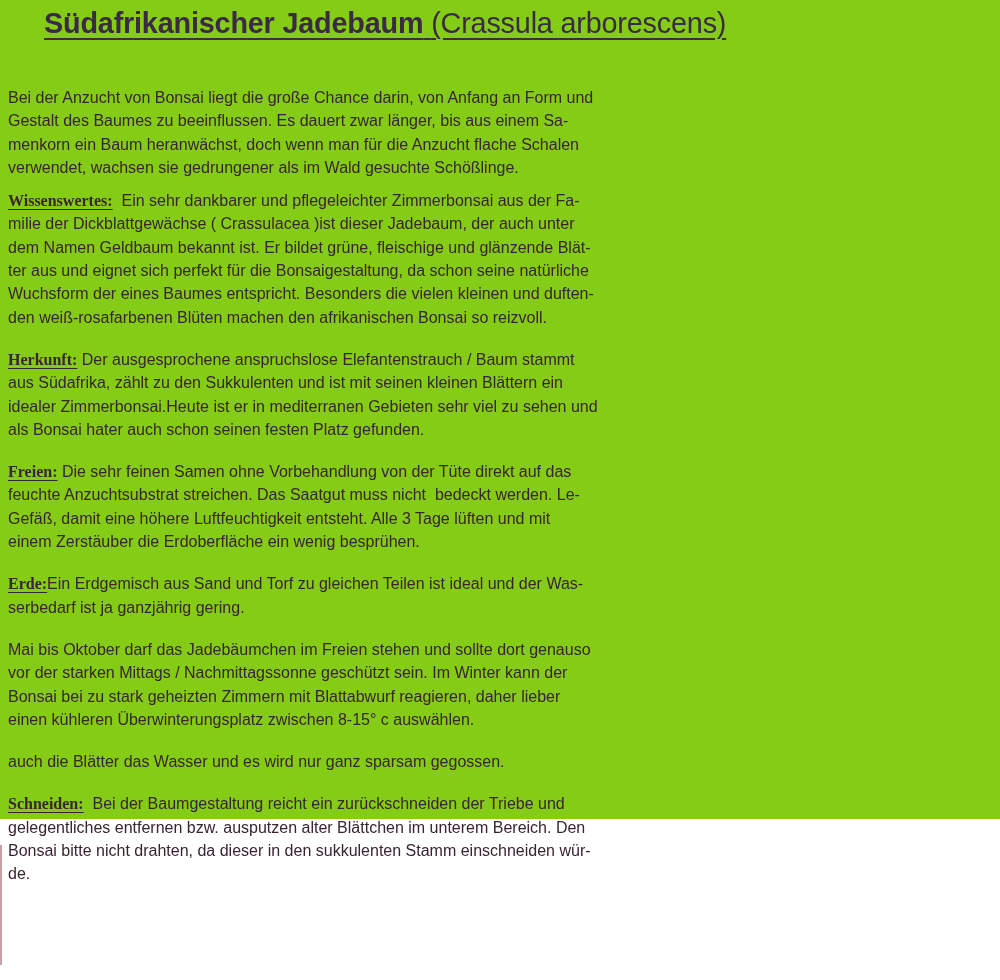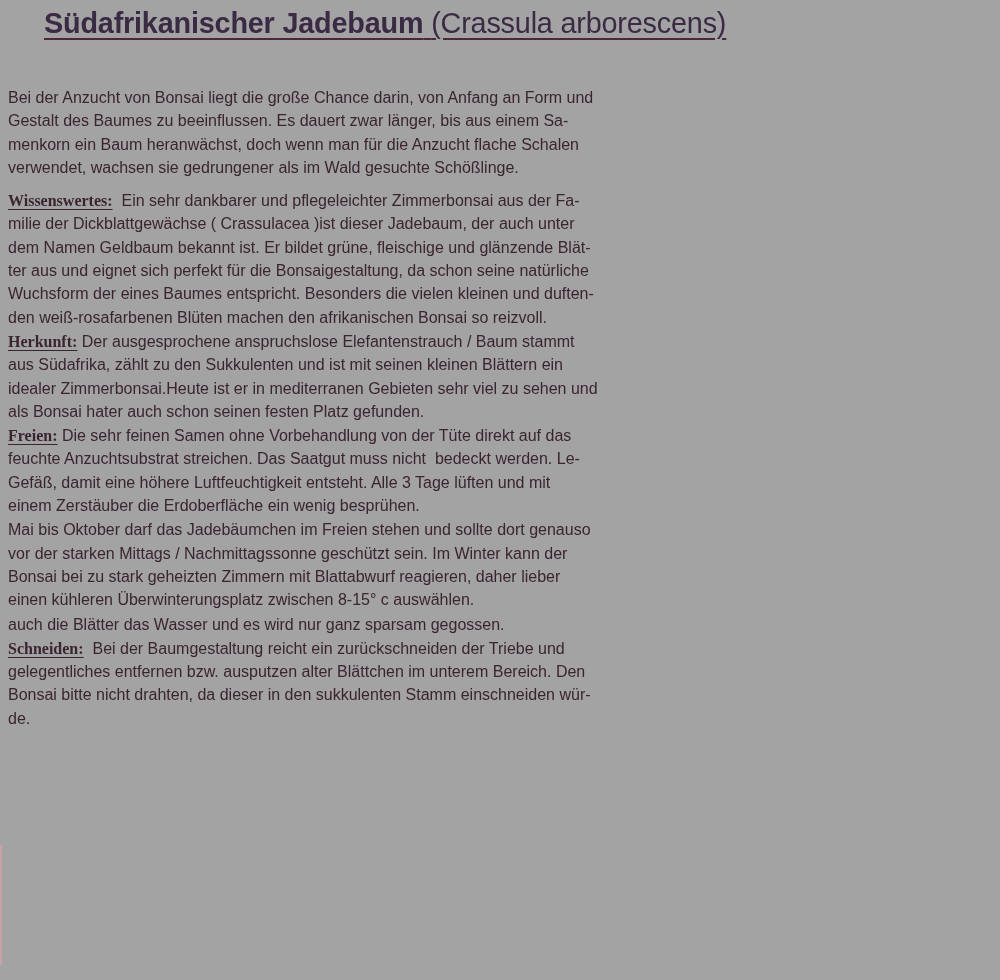--- a/index.html
+++ b/index.html
@@ -1,34 +1,34 @@
 <!DOCTYPE html>
 <html><head>
   <meta charset="utf-8">
   <style>
     html, body { margin: 0; padding: 0; background: #ffffff; }
     body { width: 1000px; height: 980px; overflow: hidden; position: relative; }
-    .page { position: absolute; left: 0; top: 0; width: 1000px; height: 980px; background: #a3a3a3; }
+    .page { position: absolute; left: 0; top: 0; width: 1000px; height: 819px; background: #84cc16; }
     .title {
       position: absolute; left: 44px; top: 4px; width: 930px;
       font-family: "Liberation Sans", sans-serif; font-size: 30px; line-height: 38px;
       color: #3a2a44; white-space: nowrap; letter-spacing: -0.2px;
       text-decoration: underline; text-decoration-thickness: 2px; text-underline-offset: 5px;
       text-decoration-color: #4a2a3a;
       transform: scaleX(0.96); transform-origin: left top;
     }
     .title .bold { font-weight: bold; }
     .body {
       position: absolute; left: 8px; top: 86px; width: 965px;
       font-family: "Liberation Sans", sans-serif; font-size: 16px; line-height: 23.3px;
       color: #3a2430; text-align: justify;
     }
     .line { display: block; white-space: nowrap; transform-origin: left top; }
     .para { margin: 0; }
-    .para + .para { margin-top: 1px; }
+    .para + .para { margin-top: 19px; }
     .label { font-weight: bold; text-decoration: underline; text-underline-offset: 3px; font-family: Liberation Serif, serif; }
     .edge { position: absolute; left: 0; top: 845px; width: 2px; height: 120px; background: #c8a0a8; }
   </style>
 </head>
 <body>
 
 <div class="page">
   <div class="title">
     <span class="bold">Südafrikanischer Jadebaum</span>
     <span>(Crassula arborescens)</span>
@@ -58,20 +58,24 @@
       <span class="line">als Bonsai hater auch schon seinen festen Platz gefunden.</span>
     </p>
 
     <p class="para">
       <span class="line"><span class="label">Freien:</span><span style="white-space:pre"> Die sehr feinen Samen ohne Vorbehandlung von der Tüte direkt auf das</span></span>
       <span class="line" style="white-space:pre">feuchte Anzuchtsubstrat streichen. Das Saatgut muss nicht  bedeckt werden. Le-</span>
       <span class="line">Gefäß, damit eine höhere Luftfeuchtigkeit entsteht. Alle 3 Tage lüften und mit</span>
       <span class="line">einem Zerstäuber die Erdoberfläche ein wenig besprühen.</span>
     </p>
 
+    <p class="para">
+      <span class="line"><span class="label">Erde:</span><span>Ein Erdgemisch aus Sand und Torf zu gleichen Teilen ist ideal und der Was-</span></span>
+      <span class="line">serbedarf ist ja ganzjährig gering.</span>
+    </p>
 
     <p class="para">
       <span class="line">Mai bis Oktober darf das Jadebäumchen im Freien stehen und sollte dort genauso</span>
       <span class="line">vor der starken Mittags / Nachmittagssonne geschützt sein. Im Winter kann der</span>
       <span class="line">Bonsai bei zu stark geheizten Zimmern mit Blattabwurf reagieren, daher lieber</span>
       <span class="line">einen kühleren Überwinterungsplatz zwischen 8-15° c auswählen.</span>
     </p>
 
     <p class="para">
       <span class="line">auch die Blätter das Wasser und es wird nur ganz sparsam gegossen.</span>

